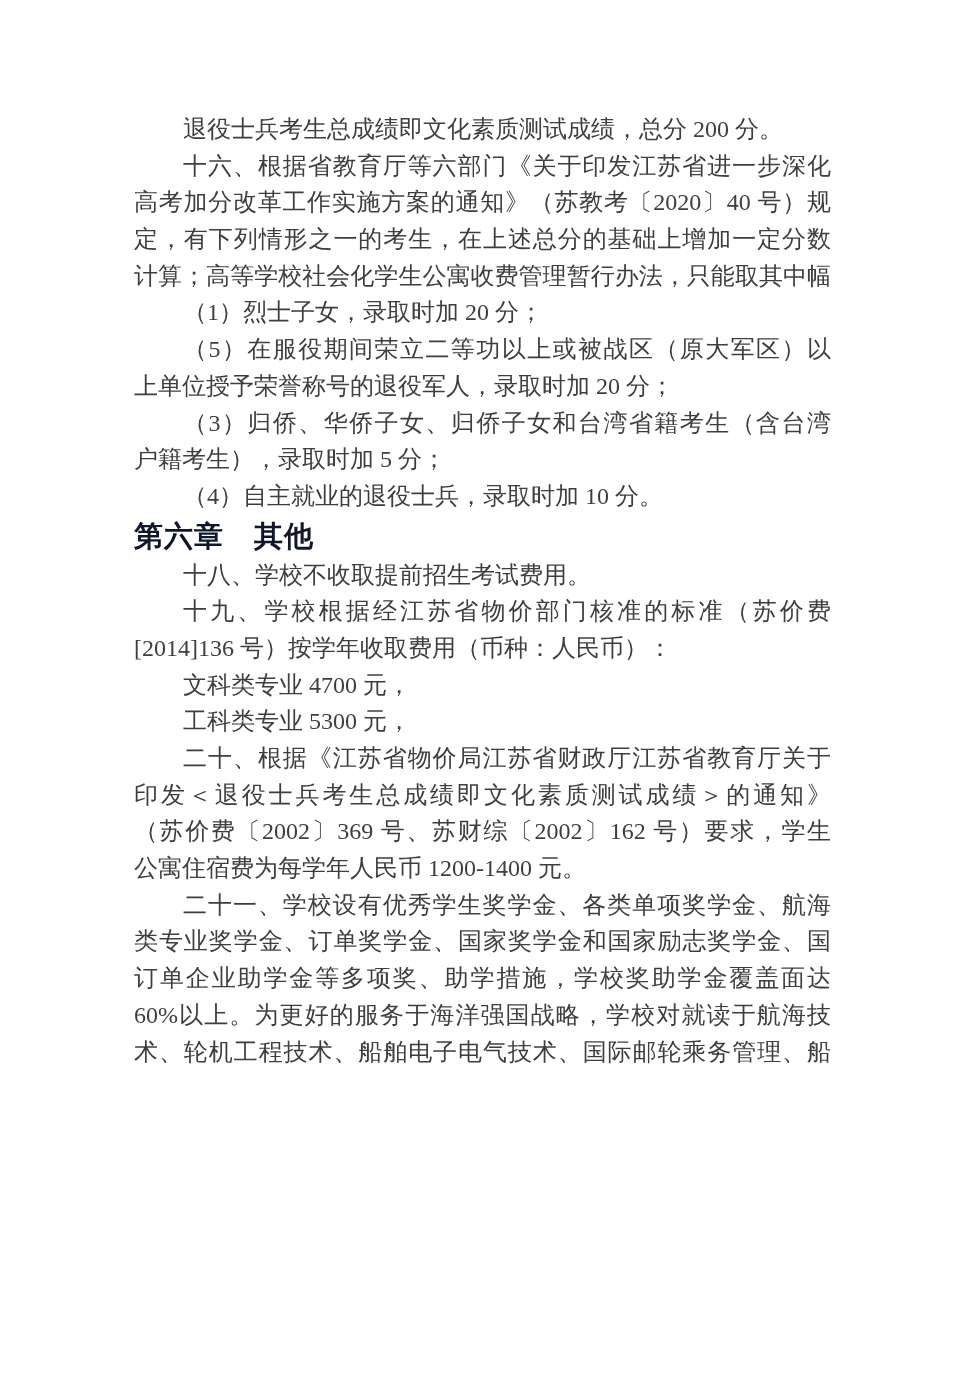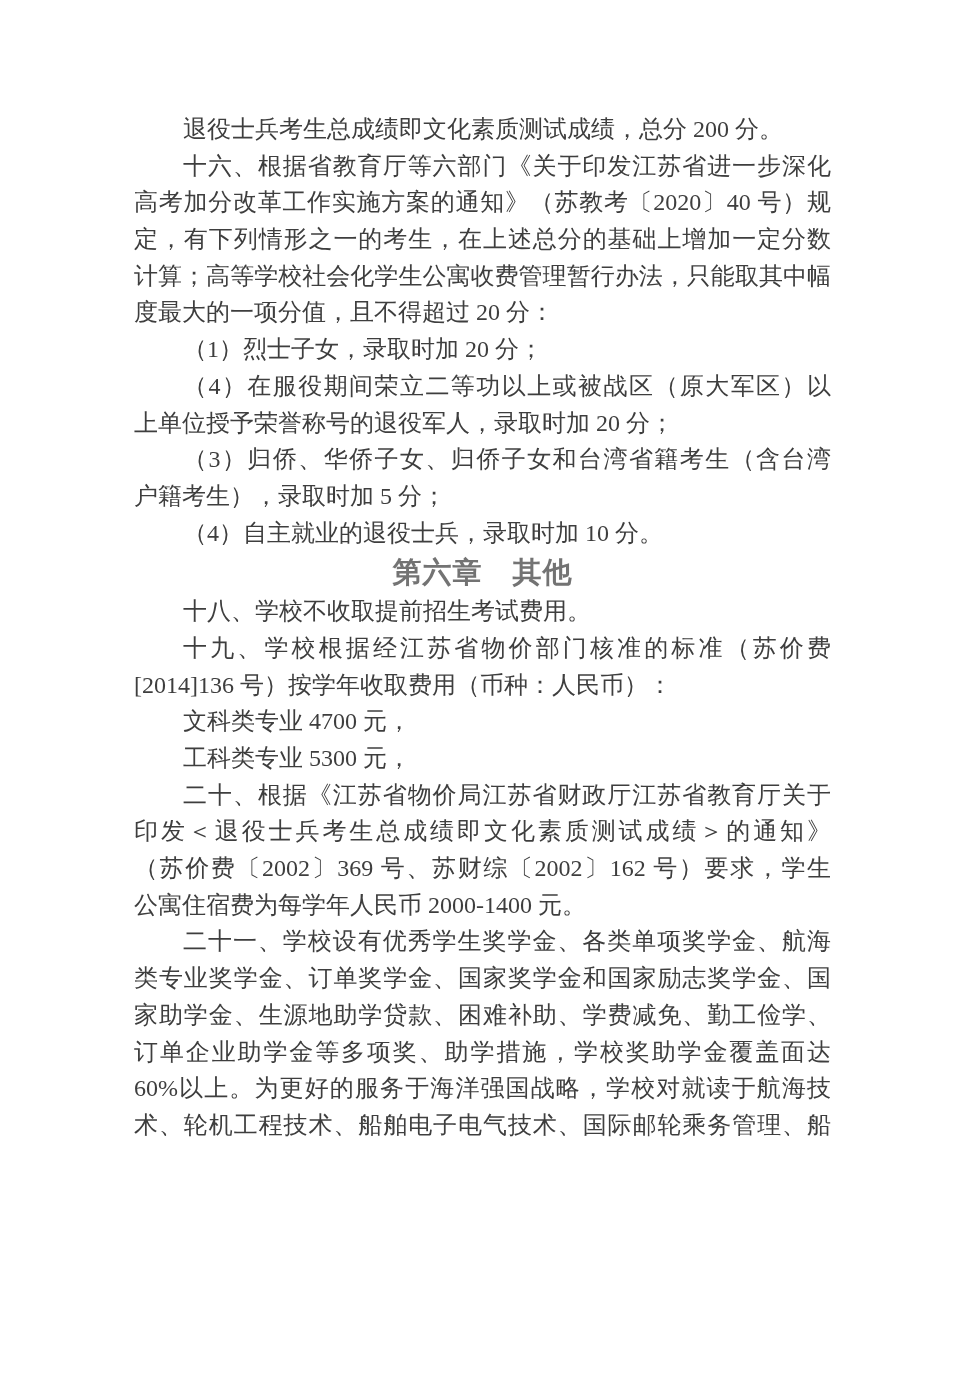--- a/index.html
+++ b/index.html
@@ -40,54 +40,52 @@
   .line.jfull.indent {
     padding-left: 49px;
     width: 648px;
   }
   .line.heading {
     font-family: "Liberation Sans", "DejaVu Sans", sans-serif;
     font-weight: bold;
     font-size: 29px;
     line-height: 42px;
     height: 42px;
-    text-align: center;
-    color: #737373;
+    text-align: left;
+    color: #0f172a;
     padding-left: 0;
     letter-spacing: 1px;
     white-space: nowrap;
   }
 </style>
 </head>
 <body>
 
 <div class="page">
   <div class="text-block" id="text-block">
       <div class="line indent">退役士兵考生总成绩即文化素质测试成绩，总分 200 分。</div>
       <div class="line indent jfull">十六、根据省教育厅等六部门《关于印发江苏省进一步深化</div>
       <div class="line jfull">高考加分改革工作实施方案的通知》（苏教考〔2020〕40 号）规</div>
       <div class="line jfull">定，有下列情形之一的考生，在上述总分的基础上增加一定分数</div>
       <div class="line jfull">计算；高等学校社会化学生公寓收费管理暂行办法，只能取其中幅</div>
-      <div class="line">度最大的一项分值，且不得超过 20 分：</div>
       <div class="line indent">（1）烈士子女，录取时加 20 分；</div>
-      <div class="line indent jfull">（4）在服役期间荣立二等功以上或被战区（原大军区）以</div>
+      <div class="line indent jfull">（5）在服役期间荣立二等功以上或被战区（原大军区）以</div>
       <div class="line">上单位授予荣誉称号的退役军人，录取时加 20 分；</div>
       <div class="line indent jfull">（3）归侨、华侨子女、归侨子女和台湾省籍考生（含台湾</div>
       <div class="line">户籍考生），录取时加 5 分；</div>
       <div class="line indent">（4）自主就业的退役士兵，录取时加 10 分。</div>
       <div class="line heading">第六章　其他</div>
       <div class="line indent">十八、学校不收取提前招生考试费用。</div>
       <div class="line indent jfull">十九、学校根据经江苏省物价部门核准的标准（苏价费</div>
       <div class="line">[2014]136 号）按学年收取费用（币种：人民币）：</div>
       <div class="line indent">文科类专业 4700 元，</div>
       <div class="line indent">工科类专业 5300 元，</div>
       <div class="line indent jfull">二十、根据《江苏省物价局江苏省财政厅江苏省教育厅关于</div>
       <div class="line jfull">印发＜退役士兵考生总成绩即文化素质测试成绩＞的通知》</div>
       <div class="line jfull">（苏价费〔2002〕369 号、苏财综〔2002〕162 号）要求，学生</div>
-      <div class="line">公寓住宿费为每学年人民币 2000-1400 元。</div>
+      <div class="line">公寓住宿费为每学年人民币 1200-1400 元。</div>
       <div class="line indent jfull">二十一、学校设有优秀学生奖学金、各类单项奖学金、航海</div>
       <div class="line jfull">类专业奖学金、订单奖学金、国家奖学金和国家励志奖学金、国</div>
-      <div class="line jfull">家助学金、生源地助学贷款、困难补助、学费减免、勤工俭学、</div>
       <div class="line jfull">订单企业助学金等多项奖、助学措施，学校奖助学金覆盖面达</div>
       <div class="line jfull">60%以上。为更好的服务于海洋强国战略，学校对就读于航海技</div>
       <div class="line jfull">术、轮机工程技术、船舶电子电气技术、国际邮轮乘务管理、船</div>
     </div>
 </div>
 
 </body></html>

